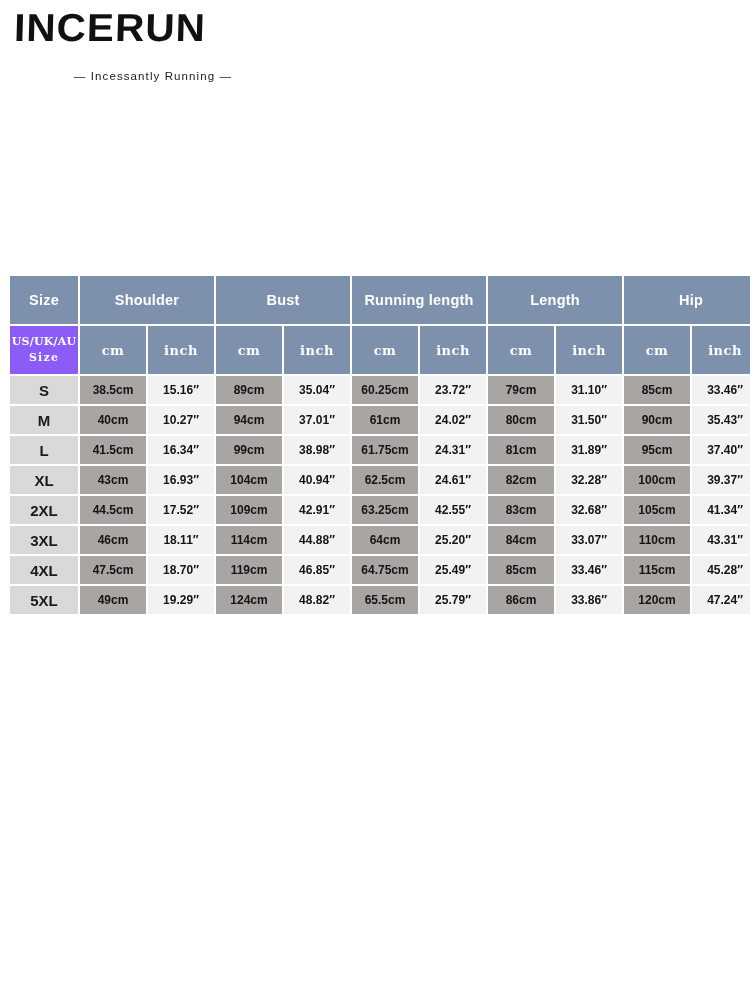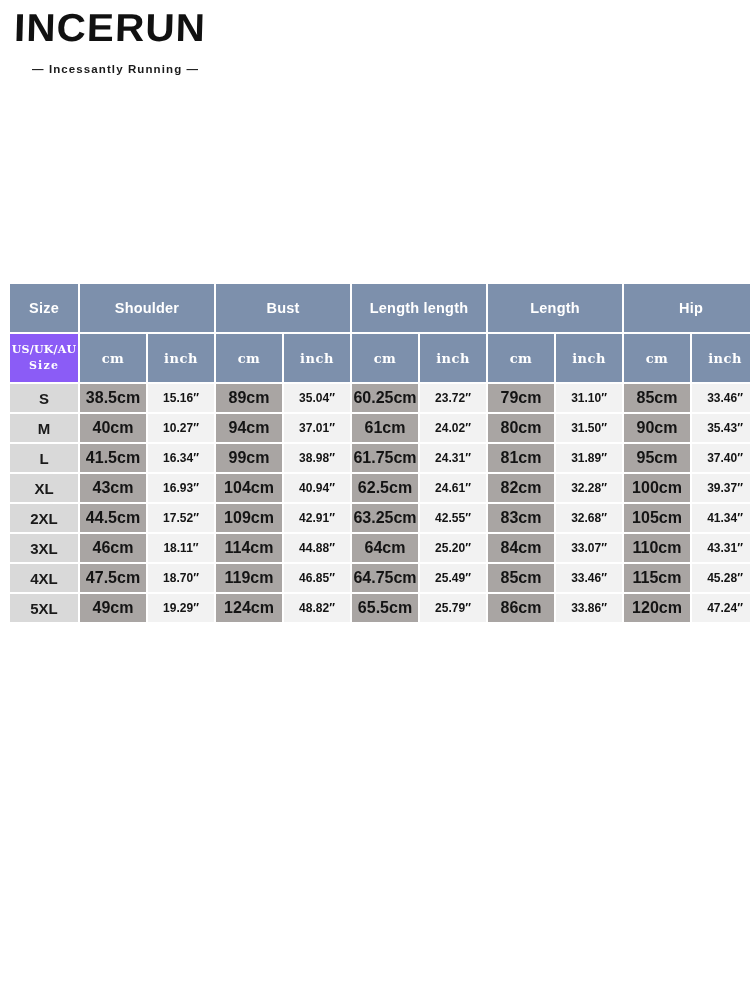--- a/index.html
+++ b/index.html
@@ -27,35 +27,36 @@
     font-weight: bold;
     font-size: 39px;
     letter-spacing: 1px;
     color: #111111;
     line-height: 1;
     transform: scaleX(1.04) skewX(-1.5deg);
     transform-origin: left center;
     white-space: nowrap;
   }
   #brand-tagline {
-    margin-top: 16px;
+    margin-top: 23px;
     margin-left: 18px;
     font-family: "Liberation Sans", sans-serif;
     font-size: 11.5px;
-    font-weight: bold;
+    font-weight: normal;
     letter-spacing: 1.1px;
     color: #1a1a1a;
     white-space: nowrap;
+    text-align: center;
   }
 
   
   #size-table-wrap {
     position: absolute;
     left: 8px;
-    top: 282px;
+    top: 274px;
     width: 734px;
   }
   table.size-table {
     border-collapse: separate;
     border-spacing: 2px;
     width: 734px;
     table-layout: fixed;
   }
   table.size-table th,
   table.size-table td {
@@ -102,21 +103,21 @@
     color: #1a1a1a;
     height: 28px;
     font-size: 15px;
     font-weight: bold;
     font-family: "Liberation Sans", sans-serif;
   }
   td.cm {
     background: #a9a5a3;
     color: #141414;
     height: 28px;
-    font-size: 16px;
+    font-size: 12px;
     font-weight: bold;
     font-family: "Liberation Sans", sans-serif;
   }
   td.inch {
     background: #f2f2f2;
     color: #141414;
     height: 28px;
     font-size: 12px;
     font-weight: bold;
     font-family: "Liberation Sans", sans-serif;
@@ -143,21 +144,21 @@
       <col style="width:66px">
         <col style="width:66px">
       <col style="width:66px">
         <col style="width:66px">
     </colgroup>
     <thead>
       <tr>
         <th class="grp" rowspan="1">Size</th>
         <th class="grp" colspan="2">Shoulder</th>
         <th class="grp" colspan="2">Bust</th>
-        <th class="grp" colspan="2">Length length</th>
+        <th class="grp" colspan="2">Running length</th>
         <th class="grp" colspan="2">Length</th>
         <th class="grp" colspan="2">Hip</th>
       </tr>
       <tr>
         <th class="sizehdr">
           <span>US/UK/AU</span>
           <span class="l2">Size</span>
         </th>
         <th class="unit">cm</th>
         <th class="unit">inch</th>

